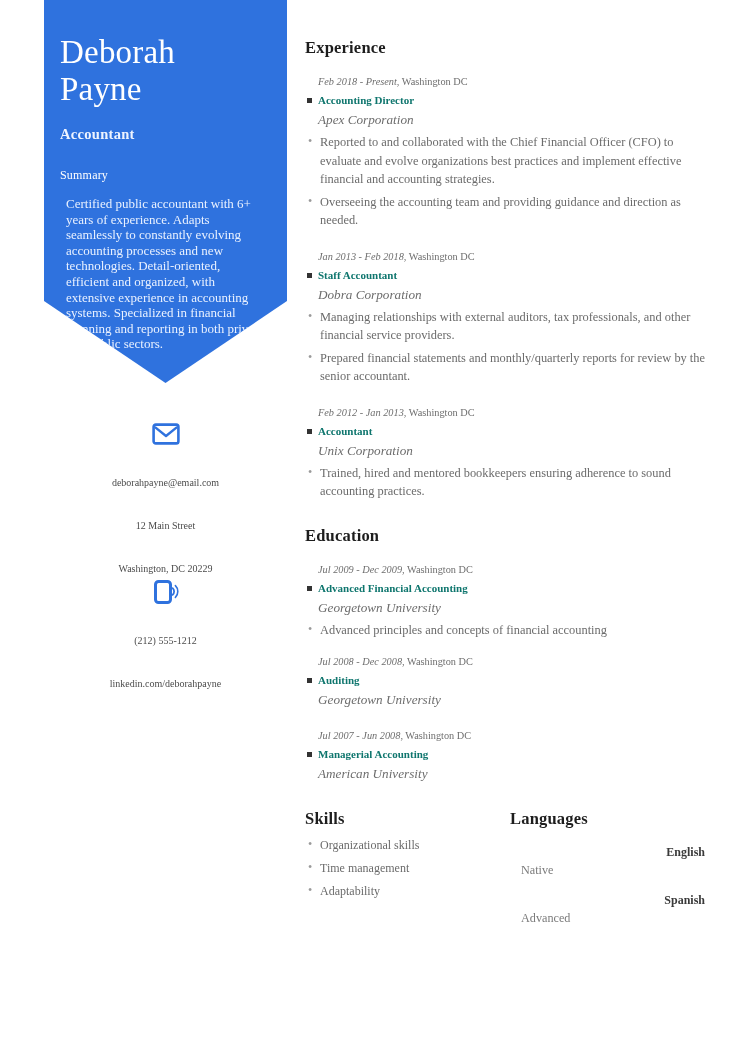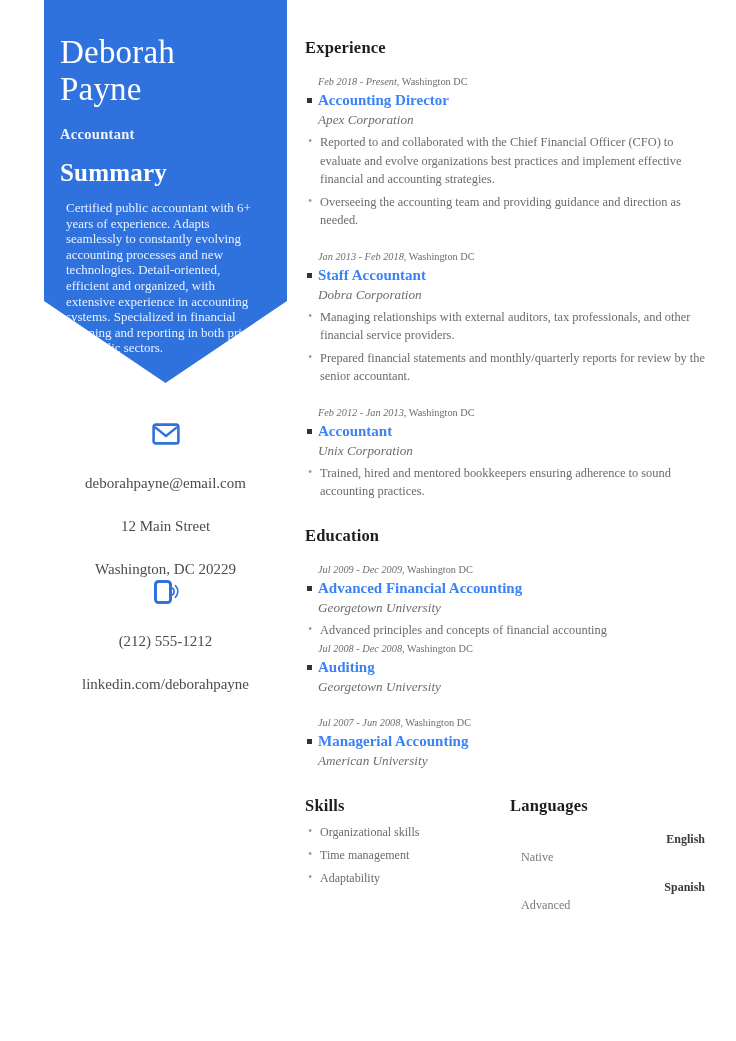--- a/index.html
+++ b/index.html
@@ -28,42 +28,42 @@
   }
   .role {
     color: #eef4ff;
     font-size: 14.5px;
     font-weight: bold;
     margin-top: 18px;
     letter-spacing: .3px;
   }
   .summary-title {
     color: #ffffff;
-    font-size: 25px;
-    font-weight: bold;
-    margin-top: 16px;
+    font-size: 12px;
+    font-weight: normal;
+    margin-top: 25px;
     letter-spacing: .2px;
   }
   .summary-body {
     color: #e9f1ff;
     font-size: 13px;
     line-height: 15.6px;
     margin-top: 13px;
     padding: 0 6px;
   }
 
   
   .contact-block { position: absolute; left: 44px; width: 243px; text-align: center; }
   .contact-email { top: 418px; }
   .contact-phone { top: 545px; }
   .icon-wrap { display: flex; justify-content: center; align-items: center; height: 32px; }
   .contact-lines { margin-top: 10px; }
   .contact-line {
     color: #4b4b4b;
-    font-size: 15px;
+    font-size: 10px;
     line-height: 20px;
     margin-top: 23px;
   }
 
   
   .main { position: absolute; left: 305px; top: 0; width: 400px; }
   .section { margin-bottom: 0; }
   .section-title {
     color: #1d1d1d;
     font-size: 16.5px;
@@ -72,22 +72,22 @@
   }
   .entry { position: relative; }
   .entry-meta {
     color: #6e6e6e;
     font-size: 10.3px;
     line-height: 16px;
     padding-left: 13px;
   }
   .entry-meta .dates { font-style: italic; }
   .entry-title {
-    color: #3b82f6;
-    font-size: 15px;
+    color: #0f766e;
+    font-size: 11px;
     font-weight: bold;
     line-height: 20px;
     padding-left: 13px;
     position: relative;
   }
   .entry-title::before {
     content: "";
     position: absolute;
     left: 2px; top: 8px;
     width: 5px; height: 5px;
@@ -233,21 +233,21 @@
 
       <div class="entry" style="margin-top:16px">
         <div class="entry-meta">
           <span class="dates">Jul 2009 - Dec 2009</span><span>, Washington DC</span>
         </div>
         <div class="entry-title">Advanced Financial Accounting</div>
         <div class="entry-org">Georgetown University</div>
         <div class="bullet">Advanced principles and concepts of financial accounting</div>
       </div>
 
-      <div class="entry" style="margin-top:2px">
+      <div class="entry" style="margin-top:15px">
         <div class="entry-meta">
           <span class="dates">Jul 2008 - Dec 2008</span><span>, Washington DC</span>
         </div>
         <div class="entry-title">Auditing</div>
         <div class="entry-org">Georgetown University</div>
       </div>
 
       <div class="entry" style="margin-top:19px">
         <div class="entry-meta">
           <span class="dates">Jul 2007 - Jun 2008</span><span>, Washington DC</span>

